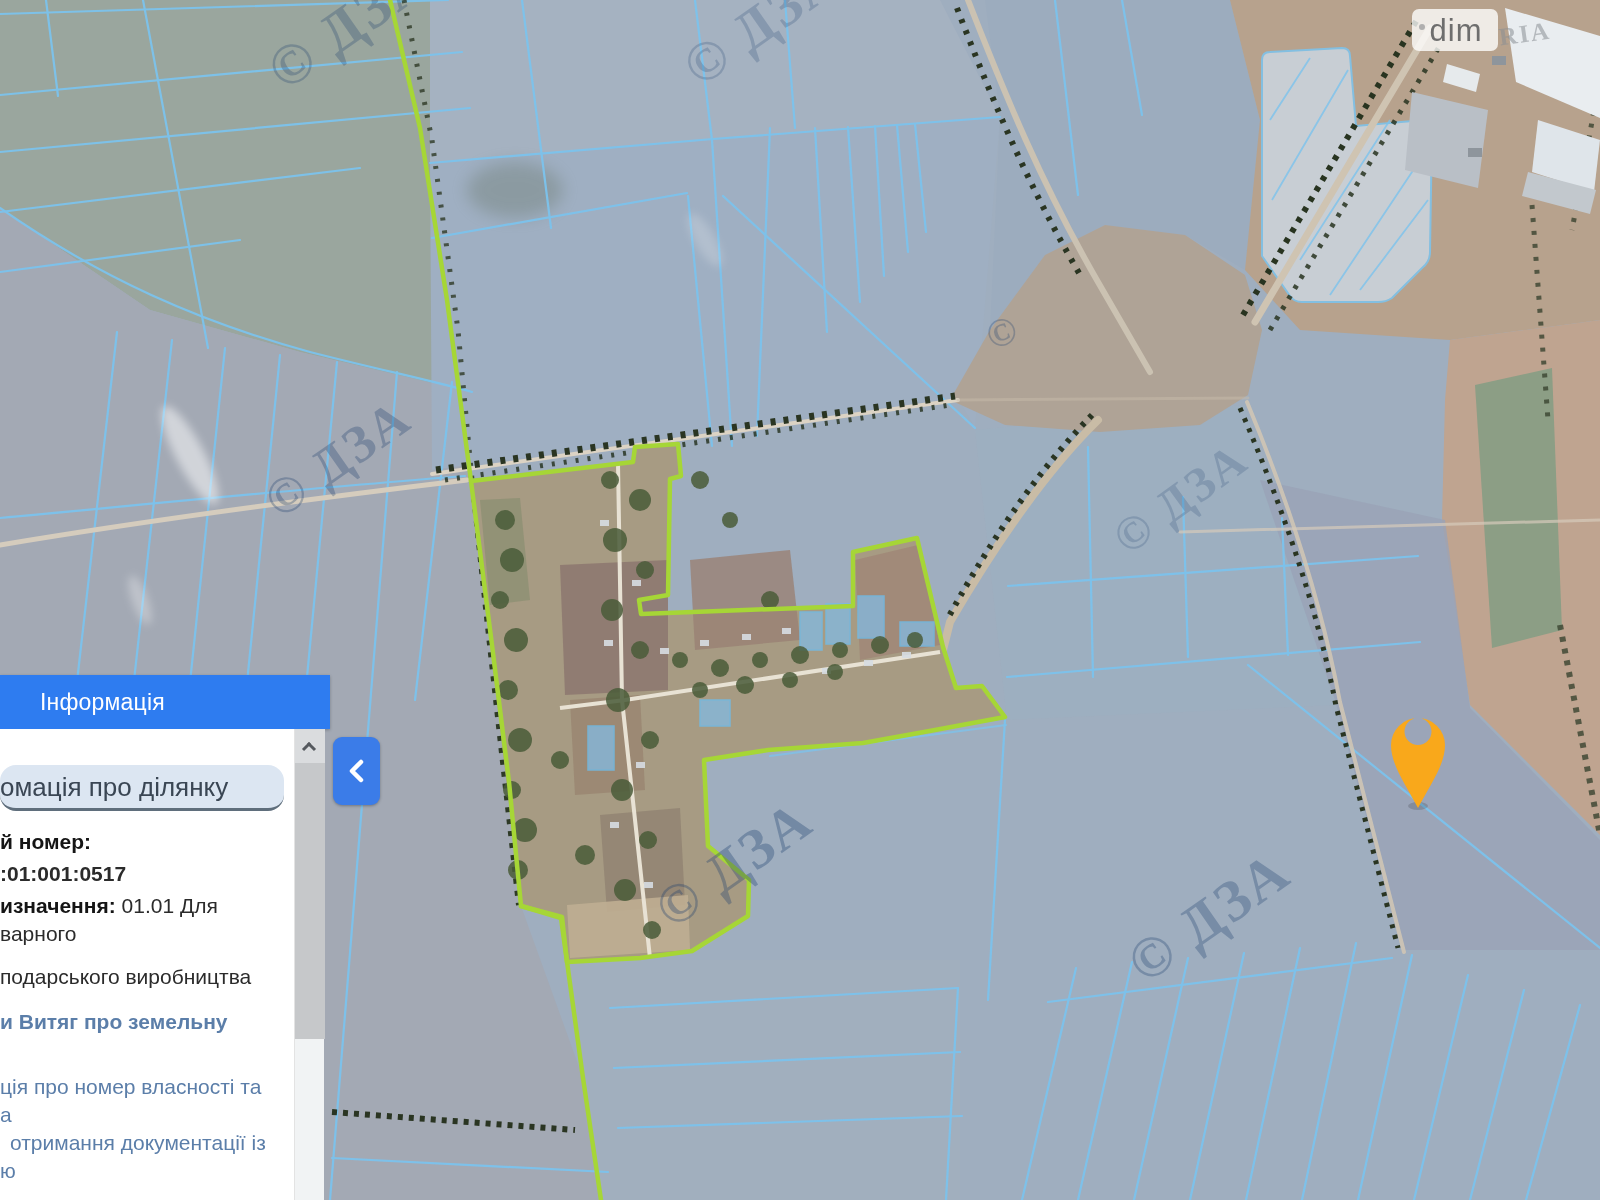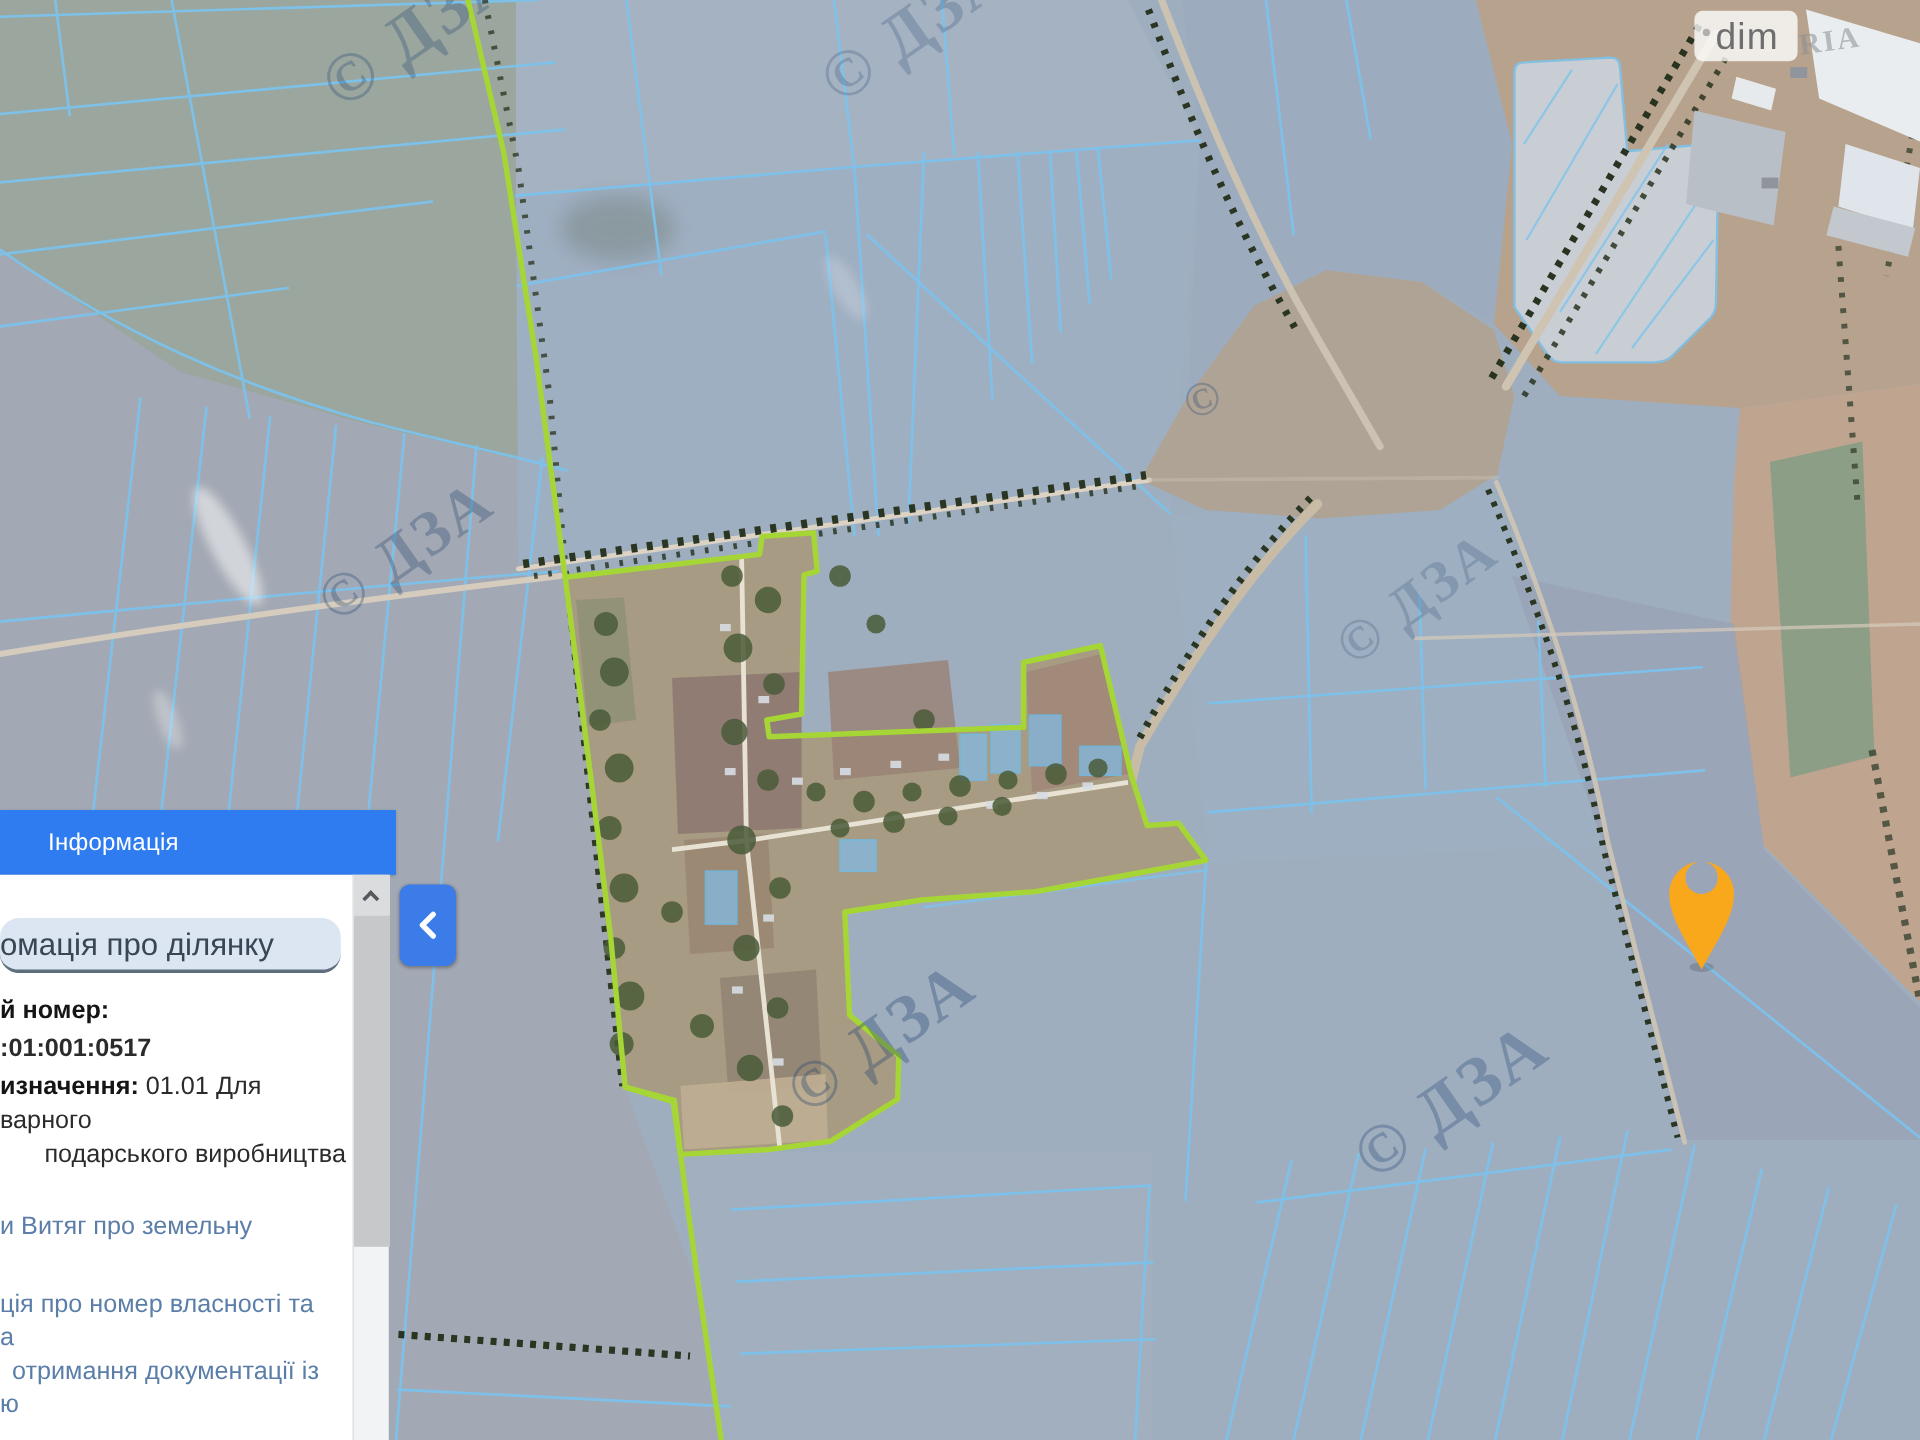--- a/index.html
+++ b/index.html
@@ -8,21 +8,21 @@
     --link-blue:#5B7EA9;
     --heading-band:#DCE6F2;
   }
   *{margin:0;padding:0;box-sizing:border-box;}
   html,body{width:1600px;height:1200px;overflow:hidden;font-family:"Liberation Sans","DejaVu Sans",sans-serif;}
   .stage{position:relative;width:1600px;height:1200px;background:#9BA9BD;}
   .map-svg{position:absolute;left:0;top:0;}
   
   .panel-header{position:absolute;left:0;top:675px;width:330px;height:54px;background:var(--header-blue);
     display:flex;align-items:center;box-shadow:0 1px 3px rgba(0,0,0,.25);}
-  .panel-header span{color:#fff;font-size:20px;font-weight:500;margin-left:40px;letter-spacing:.2px;}
+  .panel-header span{color:#fff;font-size:23px;font-weight:500;margin-left:40px;letter-spacing:.2px;}
   .panel-body{position:absolute;left:0;top:729px;width:294px;height:471px;background:#fff;overflow:hidden;}
   .heading-band{position:absolute;left:0;top:36px;width:284px;height:46px;background:var(--heading-band);
     border-bottom:3px solid #5F6E7C;border-radius:16px;}
   .heading-band span{display:block;margin-top:7px;font-size:26px;color:#3A4654;white-space:nowrap;}
   .pline{position:absolute;left:0;white-space:nowrap;font-size:21px;color:#2b2b2b;}
   .pline b{color:#151515;}
   .plink{color:var(--link-blue);cursor:pointer;}
   
   .scrollbar{position:absolute;left:294px;top:729px;width:30px;height:471px;background:#F1F3F4;border-left:1px solid #e3e3e3;}
   .scroll-up{position:absolute;left:0;top:0;width:30px;height:34px;background:#DADCDE;cursor:pointer;}
@@ -298,22 +298,22 @@
   </div>
 
   <div class="panel-body">
     <div class="heading-band">
       <span>омація про ділянку</span>
     </div>
     <div class="pline" style="top:101px;"><b>й номер:</b></div>
     <div class="pline" style="top:133px;font-weight:bold;">:01:001:0517</div>
     <div class="pline" style="top:165px;"><b>изначення:</b><span> 01.01 Для</span></div>
     <div class="pline" style="top:193px;">варного</div>
-    <div class="pline" style="top:221px;padding-left:37px;">подарського виробництва</div>
-    <div class="pline plink" style="top:281px;">и Витяг про земельну</div>
+    <div class="pline" style="top:236px;">подарського виробництва</div>
+    <div class="pline plink" style="top:281px;font-weight:bold;">и Витяг про земельну</div>
     <div class="pline plink" style="top:346px;">ція про номер власності та</div>
     <div class="pline plink" style="top:374px;">а</div>
     <div class="pline plink" style="top:402px;left:10px;">отримання документації із</div>
     <div class="pline plink" style="top:430px;">ю</div>
   </div>
 
   <div class="scrollbar">
     <div class="scroll-up">
         <i></i>
       </div>

